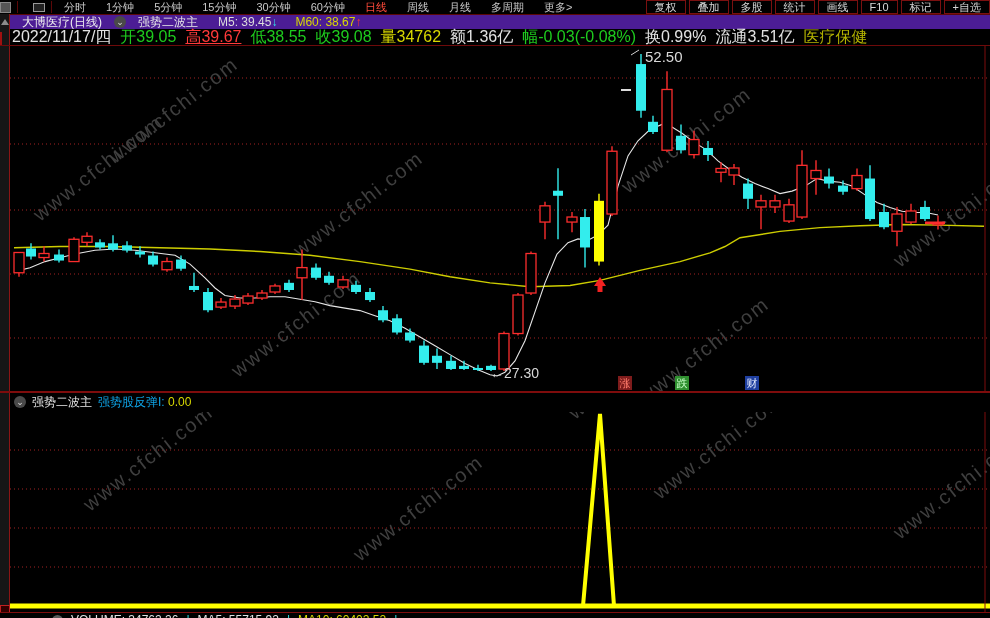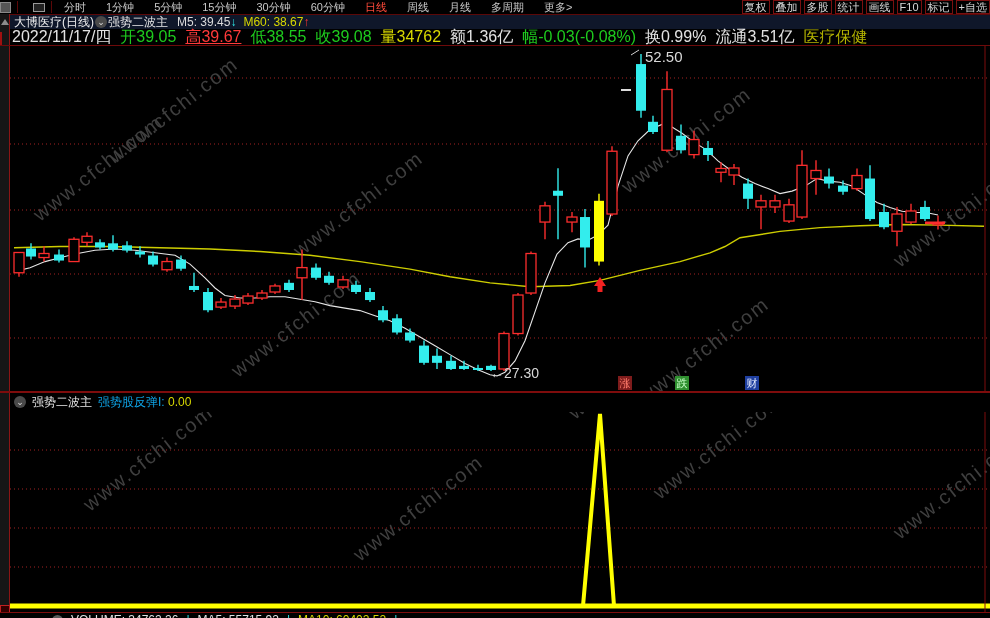--- a/index.html
+++ b/index.html
@@ -9,24 +9,24 @@
   
   #menubar{left:0;top:0;width:990px;height:14px;border-bottom:1px solid #5c0808;
            display:flex;align-items:center;font-size:11px;line-height:14px;white-space:nowrap;overflow:hidden;background:#000;}
   .mb-icon1{width:11px;height:11px;margin-left:0;background:#555;border:1px solid #888;box-sizing:border-box;}
   .mb-icon2{width:12px;height:9px;margin-left:9px;border:1px solid #999;background:#222;box-sizing:border-box;}
   .mb-sep{width:1px;height:12px;background:#5c0808;margin:0 6px;}
   #tabs{display:flex;gap:20px;margin-left:6px;color:#c8c8c8;}
   .tab{cursor:default;}
   .tab.active{color:#ff4a3a;}
   #mb-right{margin-left:auto;display:flex;gap:3px;padding-right:0;}
-  .mb-btn{border:1px solid #7a1010;padding:0 2px;color:#d6d6d6;height:12px;line-height:12px;}
+  .mb-btn{border:1px solid #7a1010;padding:0 8px;color:#d6d6d6;height:12px;line-height:12px;}
   
   #titlebar{left:10px;top:15px;width:980px;height:14px;display:flex;align-items:center;
-            font-size:12px;line-height:14px;background:#0f172a;gap:1px;padding-left:4px;box-sizing:border-box;}
+            font-size:12px;line-height:14px;background:#4c1d95;gap:12px;padding-left:12px;box-sizing:border-box;}
   .t-stock{color:#efefef;}
   .circle-ic{width:12px;height:12px;border-radius:50%;background:#4a4a4a;color:#ddd;font-size:9px;
              display:inline-flex;align-items:center;justify-content:center;line-height:12px;}
   .t-ind{color:#e8e8e8;}
   .t-m5{color:#dcdcdc;margin-left:8px;}
   .ar-dn{color:#2fe9e9;}
   .t-m60{color:#d8d800;margin-left:6px;}
   .ar-up{color:#ff3434;}
   
   #quotebar{left:10px;top:29px;width:980px;height:16px;display:flex;gap:9px;align-items:center;

